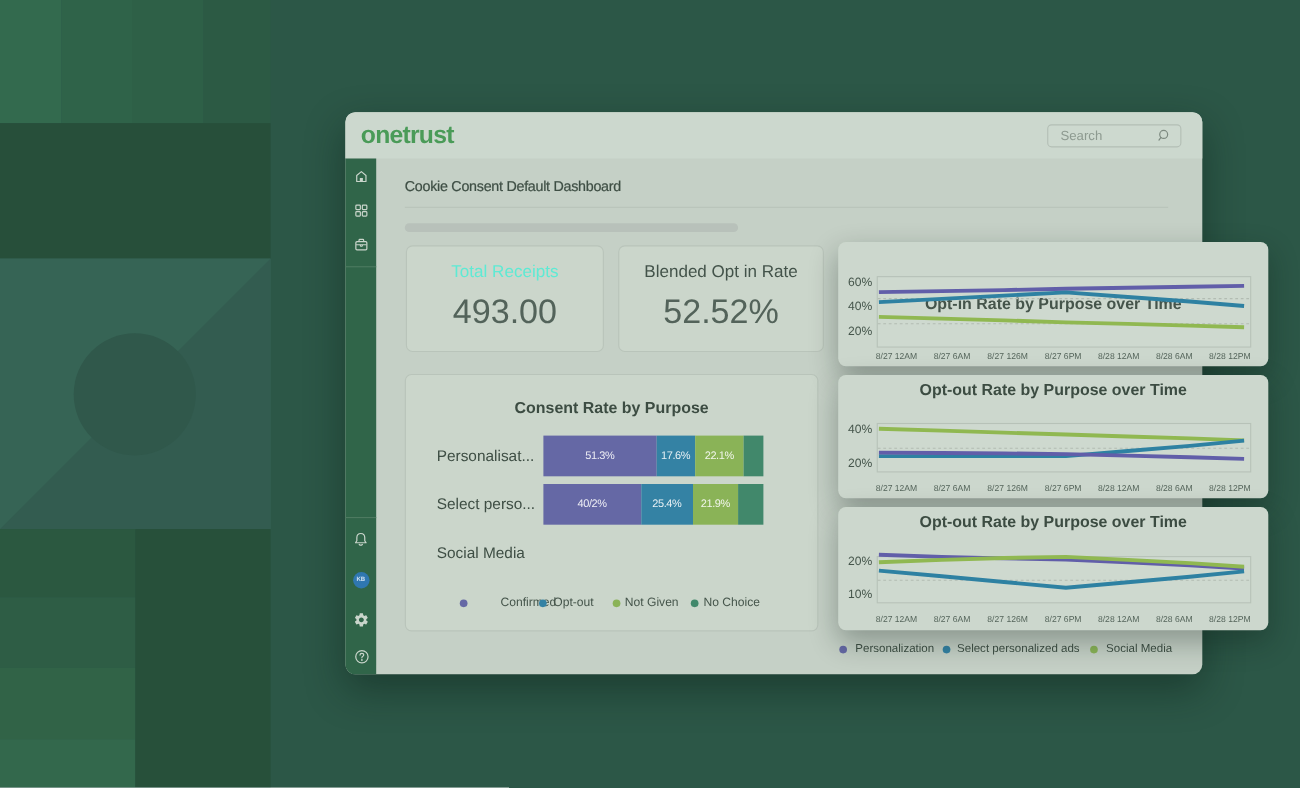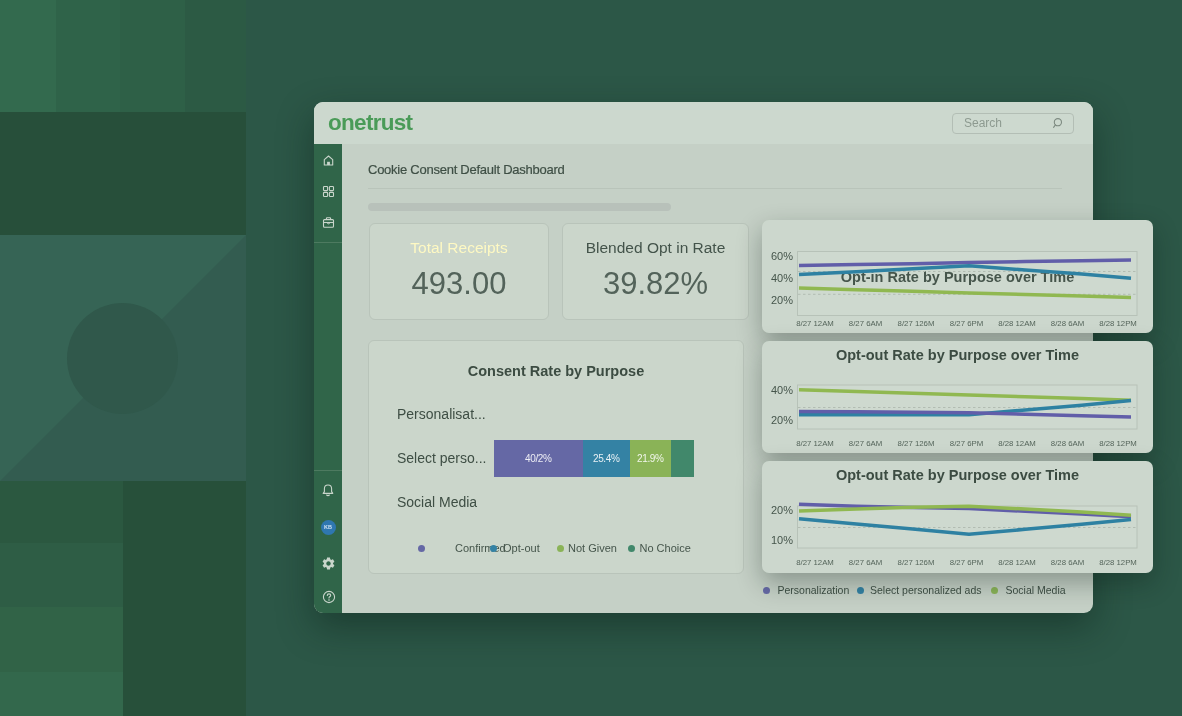--- a/index.html
+++ b/index.html
@@ -79,32 +79,38 @@
     <circle cx="7" cy="7" r="5.6" fill="none" stroke="#c9d5cb" stroke-width="1.1"></circle>
     <path d="M5.3 5.5 Q5.3 3.9 7 3.9 Q8.7 3.9 8.7 5.3 Q8.7 6.3 7.6 6.8 Q7 7.1 7 8" fill="none" stroke="#c9d5cb" stroke-width="1.1" stroke-linecap="round"></path>
     <circle cx="7" cy="10" r="0.8" fill="#c9d5cb"></circle>
   </svg>
 
   <div class="abs" style="left:368px;top:162px;font-size:13px;font-weight:500;letter-spacing:-0.25px;color:#3f4f45;-webkit-text-stroke:0.2px #3f4f45;">Cookie Consent Default Dashboard</div>
   <div class="abs" style="left:368px;top:188px;width:694px;height:1px;background:#b9c4ba;"></div>
   <div class="abs" style="left:368px;top:203px;width:303px;height:7.5px;border-radius:4px;background:#b8c1ba;"></div>
 
   <div class="abs" style="left:369px;top:223px;width:180px;height:97px;background:#cbd6cb;border:1px solid #b9c4ba;border-radius:6px;box-sizing:border-box;"></div>
-  <div class="abs" style="left:369px;top:239px;width:180px;text-align:center;font-size:15.5px;font-weight:500;color:#fef9c3;">Total Receipts</div>
+  <div class="abs" style="left:369px;top:239px;width:180px;text-align:center;font-size:15.5px;font-weight:500;color:#5eead4;">Total Receipts</div>
   <div class="abs" style="left:369px;top:266px;width:180px;text-align:center;font-size:31px;color:#53635a;">493.00</div>
 
   <div class="abs" style="left:562px;top:223px;width:187px;height:97px;background:#cbd6cb;border:1px solid #b9c4ba;border-radius:6px;box-sizing:border-box;"></div>
   <div class="abs" style="left:562px;top:239px;width:187px;text-align:center;font-size:15.5px;font-weight:500;color:#43534a;">Blended Opt in Rate</div>
-  <div class="abs" style="left:562px;top:266px;width:187px;text-align:center;font-size:31px;color:#53635a;">39.82%</div>
+  <div class="abs" style="left:562px;top:266px;width:187px;text-align:center;font-size:31px;color:#53635a;">52.52%</div>
 
   <div class="abs" style="left:368px;top:340px;width:376px;height:234px;background:#cbd6cb;border:1px solid #b9c4ba;border-radius:6px;box-sizing:border-box;"></div>
   <div class="abs" style="left:368px;top:363px;width:376px;text-align:center;font-size:14.5px;font-weight:600;color:#3c4c42;">Consent Rate by Purpose</div>
   <div class="abs" style="left:397px;top:396px;width:88px;text-align:left;font-size:14px;font-weight:500;color:#3e4e44;line-height:37px;white-space:nowrap;">Personalisat...</div>
   <div class="abs" style="left:397px;top:440px;width:88px;text-align:left;font-size:14px;font-weight:500;color:#3e4e44;line-height:37px;white-space:nowrap;">Select perso...</div>
   <div class="abs" style="left:397px;top:484px;width:88px;text-align:left;font-size:14px;font-weight:500;color:#3e4e44;line-height:37px;white-space:nowrap;">Social Media</div>
+  <div class="abs bar" style="top:396px;">
+    <div style="width:102.6px;background:#6568a5;">51.3%</div>
+      <div style="width:35.2px;background:#3482a4;">17.6%</div>
+      <div style="width:44.2px;background:#8ab357;">22.1%</div>
+      <div style="width:18px;background:#41886b;"></div>
+  </div>
   <div class="abs bar" style="top:440px;">
     <div style="width:95px;background:#6568a5;">40/2%</div>
       <div style="width:50.8px;background:#3482a4;">25.4%</div>
       <div style="width:43.8px;background:#8ab357;">21.9%</div>
       <div style="width:25px;background:#41886b;"></div>
   </div>
   <div class="abs dot" style="left:418px;top:545px;background:#6568a5;"></div>
   <div class="abs leg1" style="left:431px;margin-left:24px;">Confirmed</div>
   <div class="abs dot" style="left:490px;top:545px;background:#3482a4;"></div>
   <div class="abs leg1" style="left:503px;">Opt-out</div>

